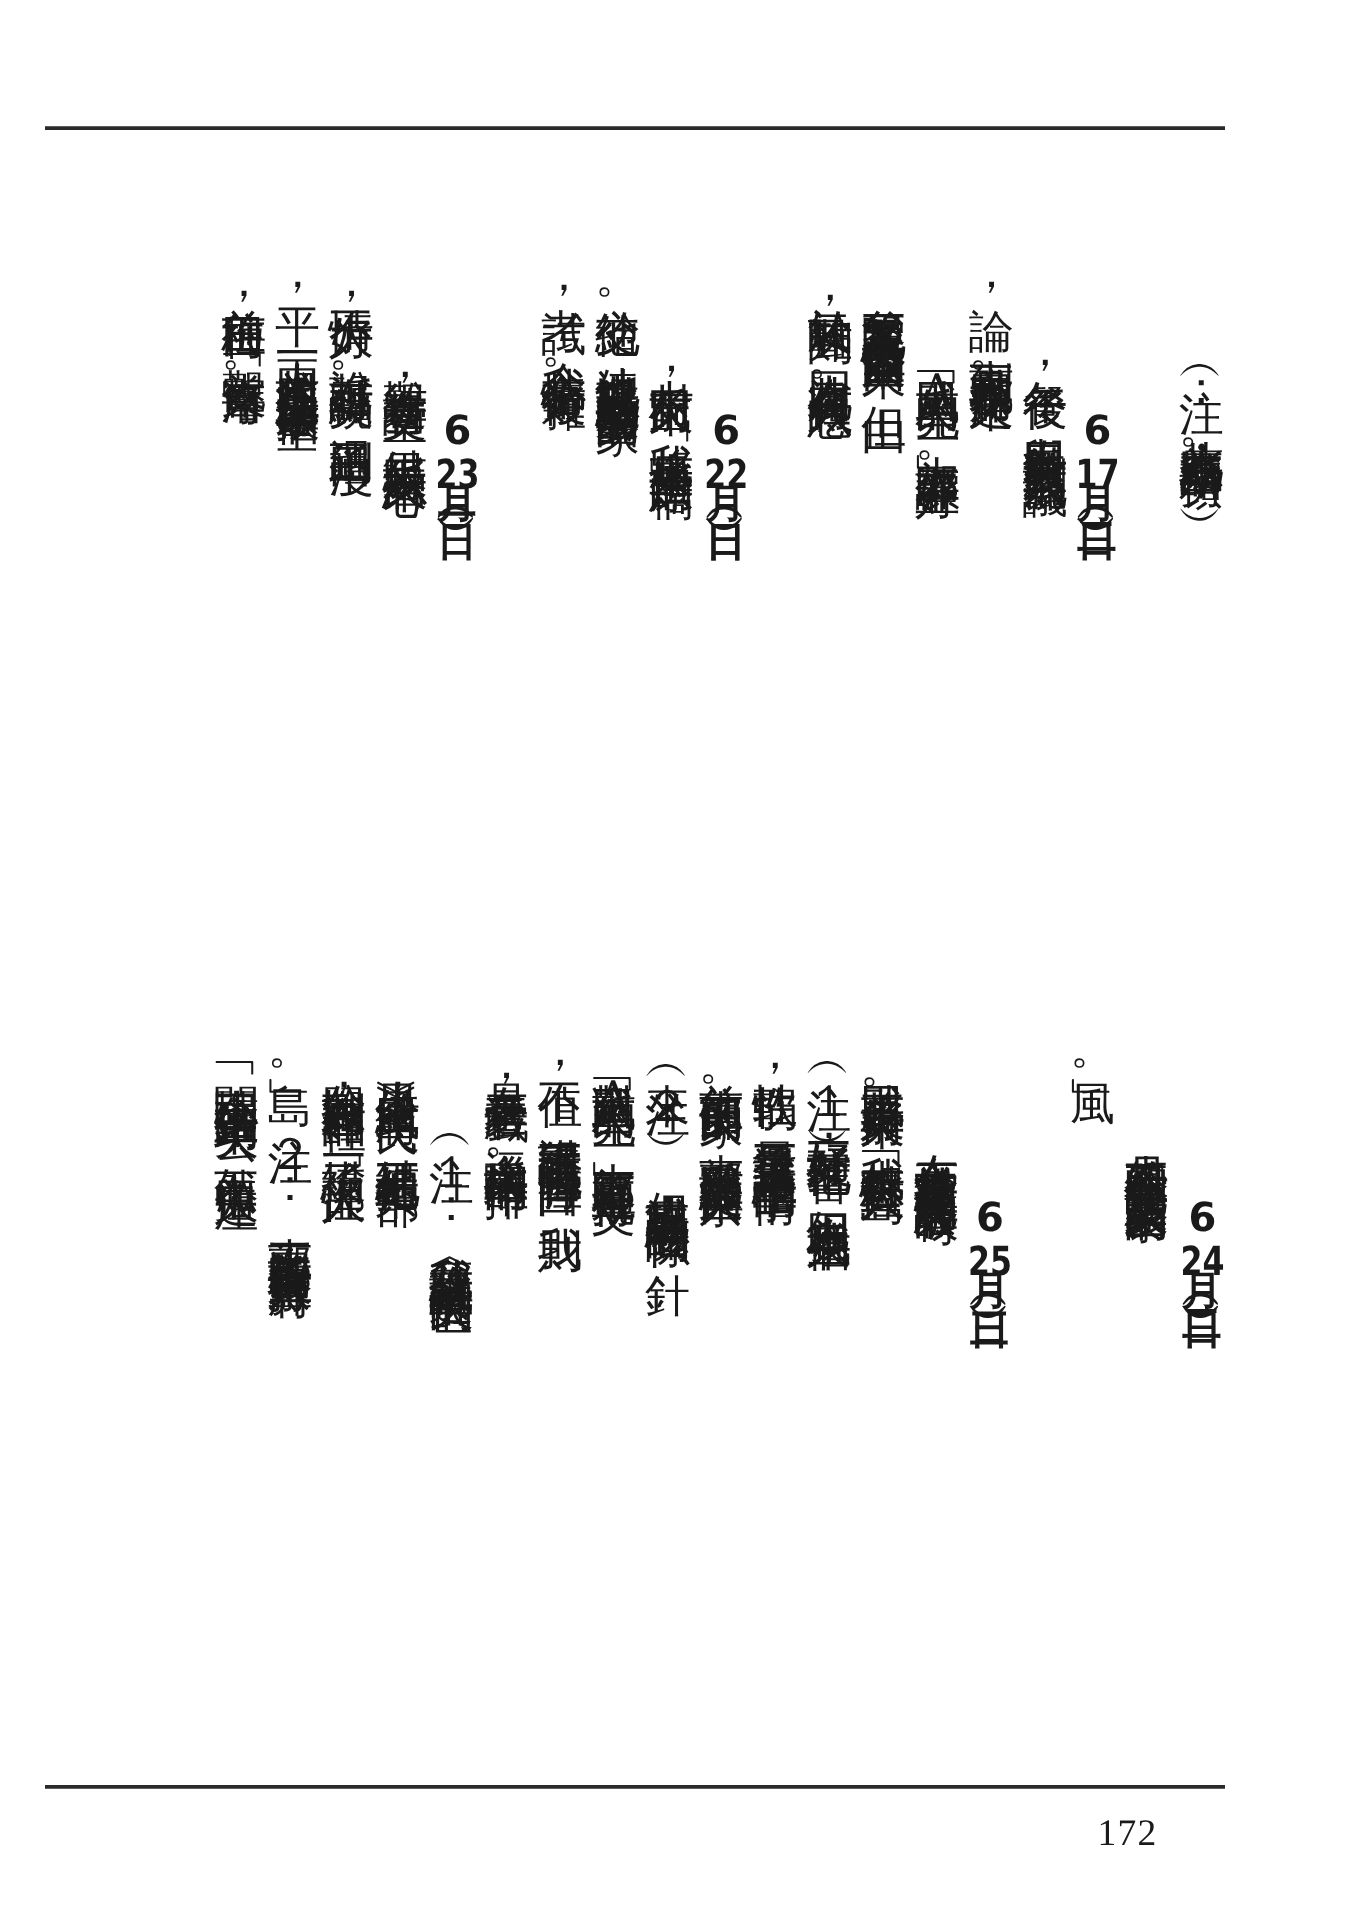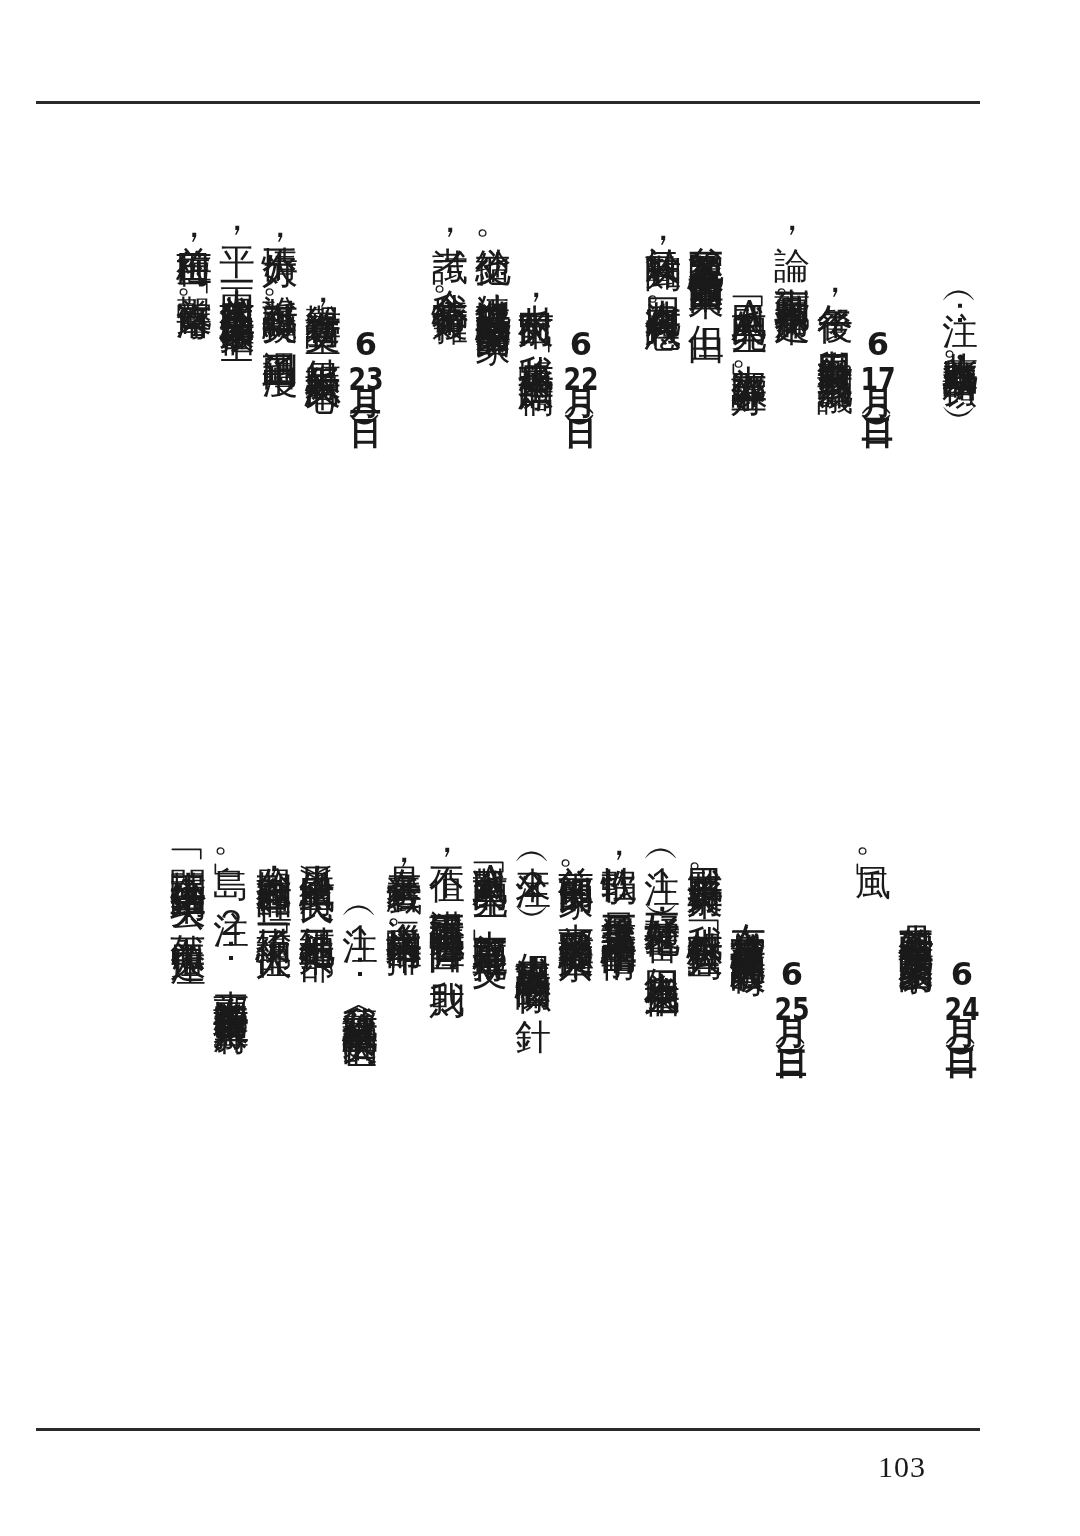--- a/index.html
+++ b/index.html
@@ -66,14 +66,14 @@
   <div class="col" style="left:470px; top:838px;">對武田氏的「先生A太郎」簡直是批得一文</div>
   <div class="col" style="left:427px; top:838px;">不值，講得武田氏臉色一陣青一陣白，我則</div>
   <div class="col" style="left:384px; top:838px;">是在旁邊看戲，逕自大嚼招待的牛排。</div>
 
   <div class="col" style="left:340px; top:895px;">（注１：我曾經將試畫的《遺失的世</div>
   <div class="col" style="left:297px; top:838px;">界》借給武田將美氏，結果他把其中一部</div>
   <div class="col" style="left:254px; top:838px;">分照搬到自己作品裡，描繪了一部「怪人</div>
   <div class="col" style="left:211px; top:838px;">島」。注２：南部正太郎氏前往東京打算將</div>
   <div class="col" style="left:168px; top:838px;">「閣樓小三」推銷到中央去，然而中央這座</div>
 
-  <div class="pagenum">103</div>
+  <div class="pagenum">172</div>
 </div>
 
 </body></html>

